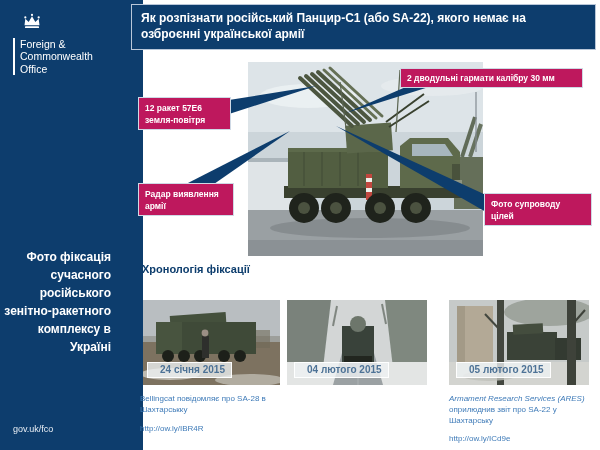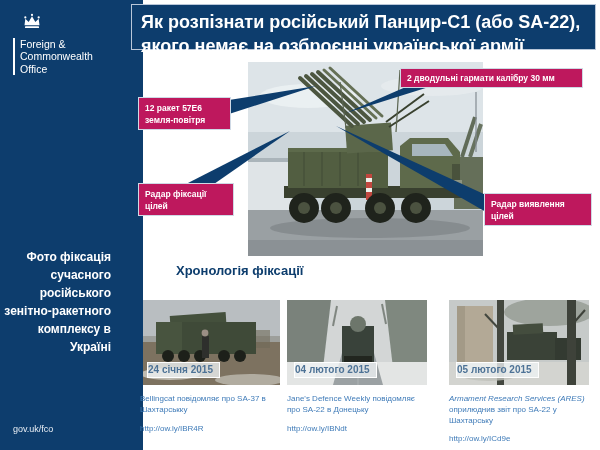--- a/index.html
+++ b/index.html
@@ -33,21 +33,21 @@
   .footer-url{left:13px;top:424px;font-size:9px;color:#e8eef5;}
 
   
   .header-bar{
     left:131px;top:4px;width:465px;height:46px;
     background:#0d3d6d;border:1px solid #b9c7d9;
     box-sizing:border-box;z-index:3;
   }
   .header-title{
     padding:5px 10px 0 9px;color:#fff;
-    font-size:18px;font-weight:bold;line-height:1.35;
+    font-size:12px;font-weight:bold;line-height:1.35;
   }
 
   
   .main-photo{
     left:248px;top:62px;width:235px;height:194px;
     overflow:hidden;z-index:1;background:#ccd5da;
   }
   .callout{
     position:absolute;background:#be185d;color:#fff;
     font-size:8.5px;font-weight:bold;line-height:1.45;
@@ -55,29 +55,29 @@
     border:1px solid #cfd9e5;z-index:6;
   }
   .callout-missiles{left:138px;top:97px;width:93px;height:33px;}
   .callout-guns{left:400px;top:68px;width:183px;height:20px;padding-top:3px;}
   .callout-radar-detect{left:138px;top:183px;width:96px;height:33px;}
   .callout-radar-track{left:484px;top:193px;width:108px;height:33px;}
   .lines-overlay{left:0;top:0;width:600px;height:450px;z-index:5;pointer-events:none;}
 
   
   .timeline-heading{
-    left:142px;top:263px;font-size:13px;font-weight:bold;color:#0d3d6d;z-index:4;margin-left:34px;
+    left:142px;top:263px;font-size:11px;font-weight:bold;color:#0d3d6d;z-index:4;
   }
   .photo-card{width:140px;height:85px;top:300px;overflow:hidden;background:#c6cac9;}
   .card-1{left:140px;} .card-2{left:287px;} .card-3{left:449px;}
   .date-badge{
     position:absolute;left:7px;bottom:7px;
     background:rgba(238,242,244,0.78);border:1px solid rgba(255,255,255,0.95);
     color:#4d7296;font-size:10px;font-weight:bold;
-    padding:1px 6px 2px 0;white-space:nowrap;
+    padding:1px 6px 2px 12px;white-space:nowrap;
   }
   .caption{
     top:394px;width:141px;color:#3f7bb8;
     font-size:8px;line-height:1.35;z-index:4;
   }
   .cap-1{left:140px;} .cap-2{left:287px;} .cap-3{left:449px;}
   .caption .it{font-style:italic;}
   .caption .url{margin-top:8px;}
 </style>
 </head>
@@ -178,22 +178,22 @@
   <g fill="#0d3d6d">
     <polygon points="229,100 229,114 316,86"></polygon>
     <polygon points="432,86 408,86 346,113"></polygon>
     <polygon points="186,184 214,184 290,131"></polygon>
     <polygon points="486,195 486,212 336,126"></polygon>
   </g>
 </svg>
 
 <div class="callout callout-missiles">12 ракет 57Е6 земля-повітря</div>
 <div class="callout callout-guns">2 дводульні гармати калібру 30 мм</div>
-<div class="callout callout-radar-detect">Радар фіксації цілей</div>
-<div class="callout callout-radar-track">Радар виявлення цілей</div>
+<div class="callout callout-radar-detect">Радар виявлення армії</div>
+<div class="callout callout-radar-track">Фото супроводу цілей</div>
 
 <div class="abs timeline-heading">Хронологія фіксації</div>
 
 <div class="abs photo-card card-1">
   <svg width="140" height="85" viewBox="0 0 140 85">
     <rect width="140" height="85" fill="#b9bec1"></rect>
     <rect y="36" width="140" height="8" fill="#8a8a82" opacity="0.6"></rect>
     <rect y="42" width="140" height="43" fill="#7d7260"></rect>
     <ellipse cx="30" cy="74" rx="30" ry="6" fill="#cfcdc6" opacity="0.8"></ellipse>
     <ellipse cx="110" cy="80" rx="35" ry="6" fill="#c7c4bc" opacity="0.7"></ellipse>
@@ -244,24 +244,22 @@
     <rect x="48" y="0" width="7" height="85" fill="#43473f"></rect>
     <rect x="118" y="0" width="9" height="85" fill="#3e423a"></rect>
     <line x1="51" y1="30" x2="36" y2="14" stroke="#43473f" stroke-width="2"></line>
     <line x1="122" y1="26" x2="136" y2="10" stroke="#3e423a" stroke-width="2"></line>
     <ellipse cx="40" cy="76" rx="26" ry="5" fill="#bfc0ba" opacity="0.8"></ellipse>
   </svg>
   <div class="date-badge">05 лютого 2015</div>
 </div>
 
 <div class="abs caption cap-1">
-  <span>Bellingcat повідомляє про SA-37 в Шахтарськку</span>
+  <span>Bellingcat повідомляє про SA-28 в Шахтарськку</span>
   <div class="url">http://ow.ly/IBR4R</div>
 </div>
 <div class="abs caption cap-2">
-  <span>Jane's Defence Weekly повідомляє про SA-22 в Донецьку</span>
-  <div class="url">http://ow.ly/IBNdt</div>
 </div>
 <div class="abs caption cap-3">
   <span class="it">Armament Research Services (ARES)</span>
   <span>оприлюднив звіт про SA-22 у Шахтарську</span>
   <div class="url">http://ow.ly/ICd9e</div>
 </div>
 
 </body></html>

